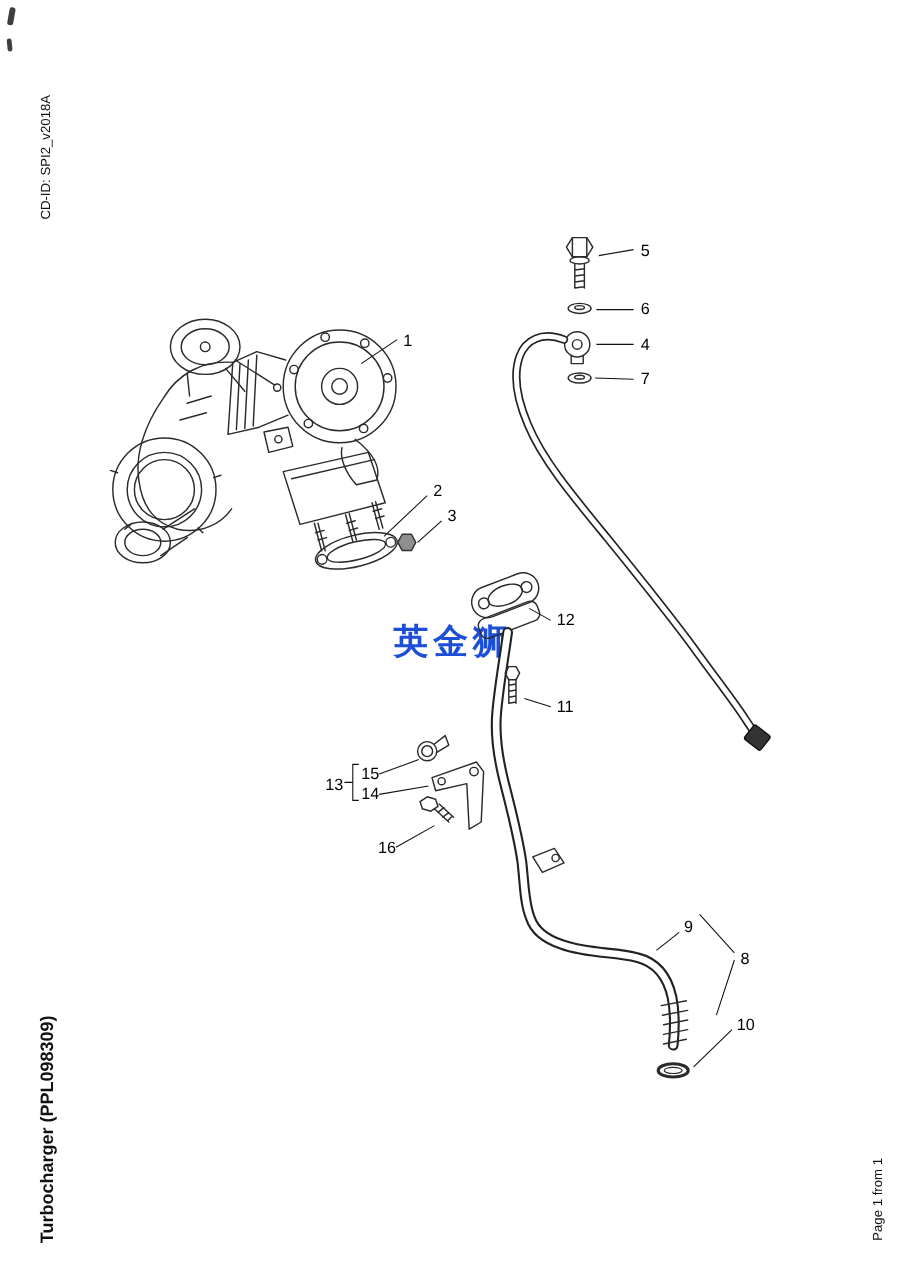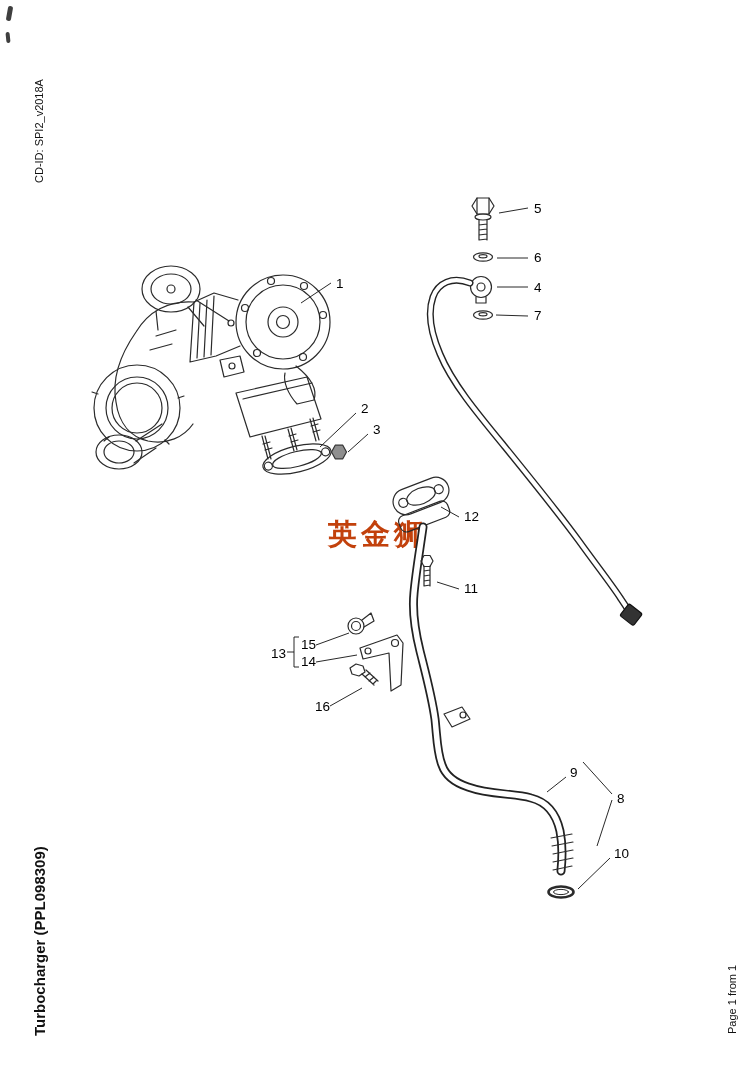--- a/index.html
+++ b/index.html
@@ -17,21 +17,21 @@
   .cd-id   { left:33px; top:183px; font-size:11px; }
   .doc-title { left:31px; top:1036px; font-size:15px; font-weight:bold; }
   .page-ind  { left:726px; top:1034px; font-size:11px; }
 
   .watermark {
     position:absolute;
     left:328px; top:515px;
     font-size:29px;
     font-weight:700;
     letter-spacing:4px;
-    color:#c2410c;
+    color:#1d4ed8;
   }
 
   .scan-mark { position:absolute; background:#1d1d1d; border-radius:2px; opacity:.85; }
   .scan-mark.m1 { left:7px; top:6px; width:5px; height:15px; transform:rotate(10deg); }
   .scan-mark.m2 { left:6px; top:32px; width:4px; height:11px; transform:rotate(-6deg); }
 
   svg.diagram { position:absolute; left:0; top:0; }
   svg text { font-family:"Liberation Sans", sans-serif; }
 </style>
 </head>

